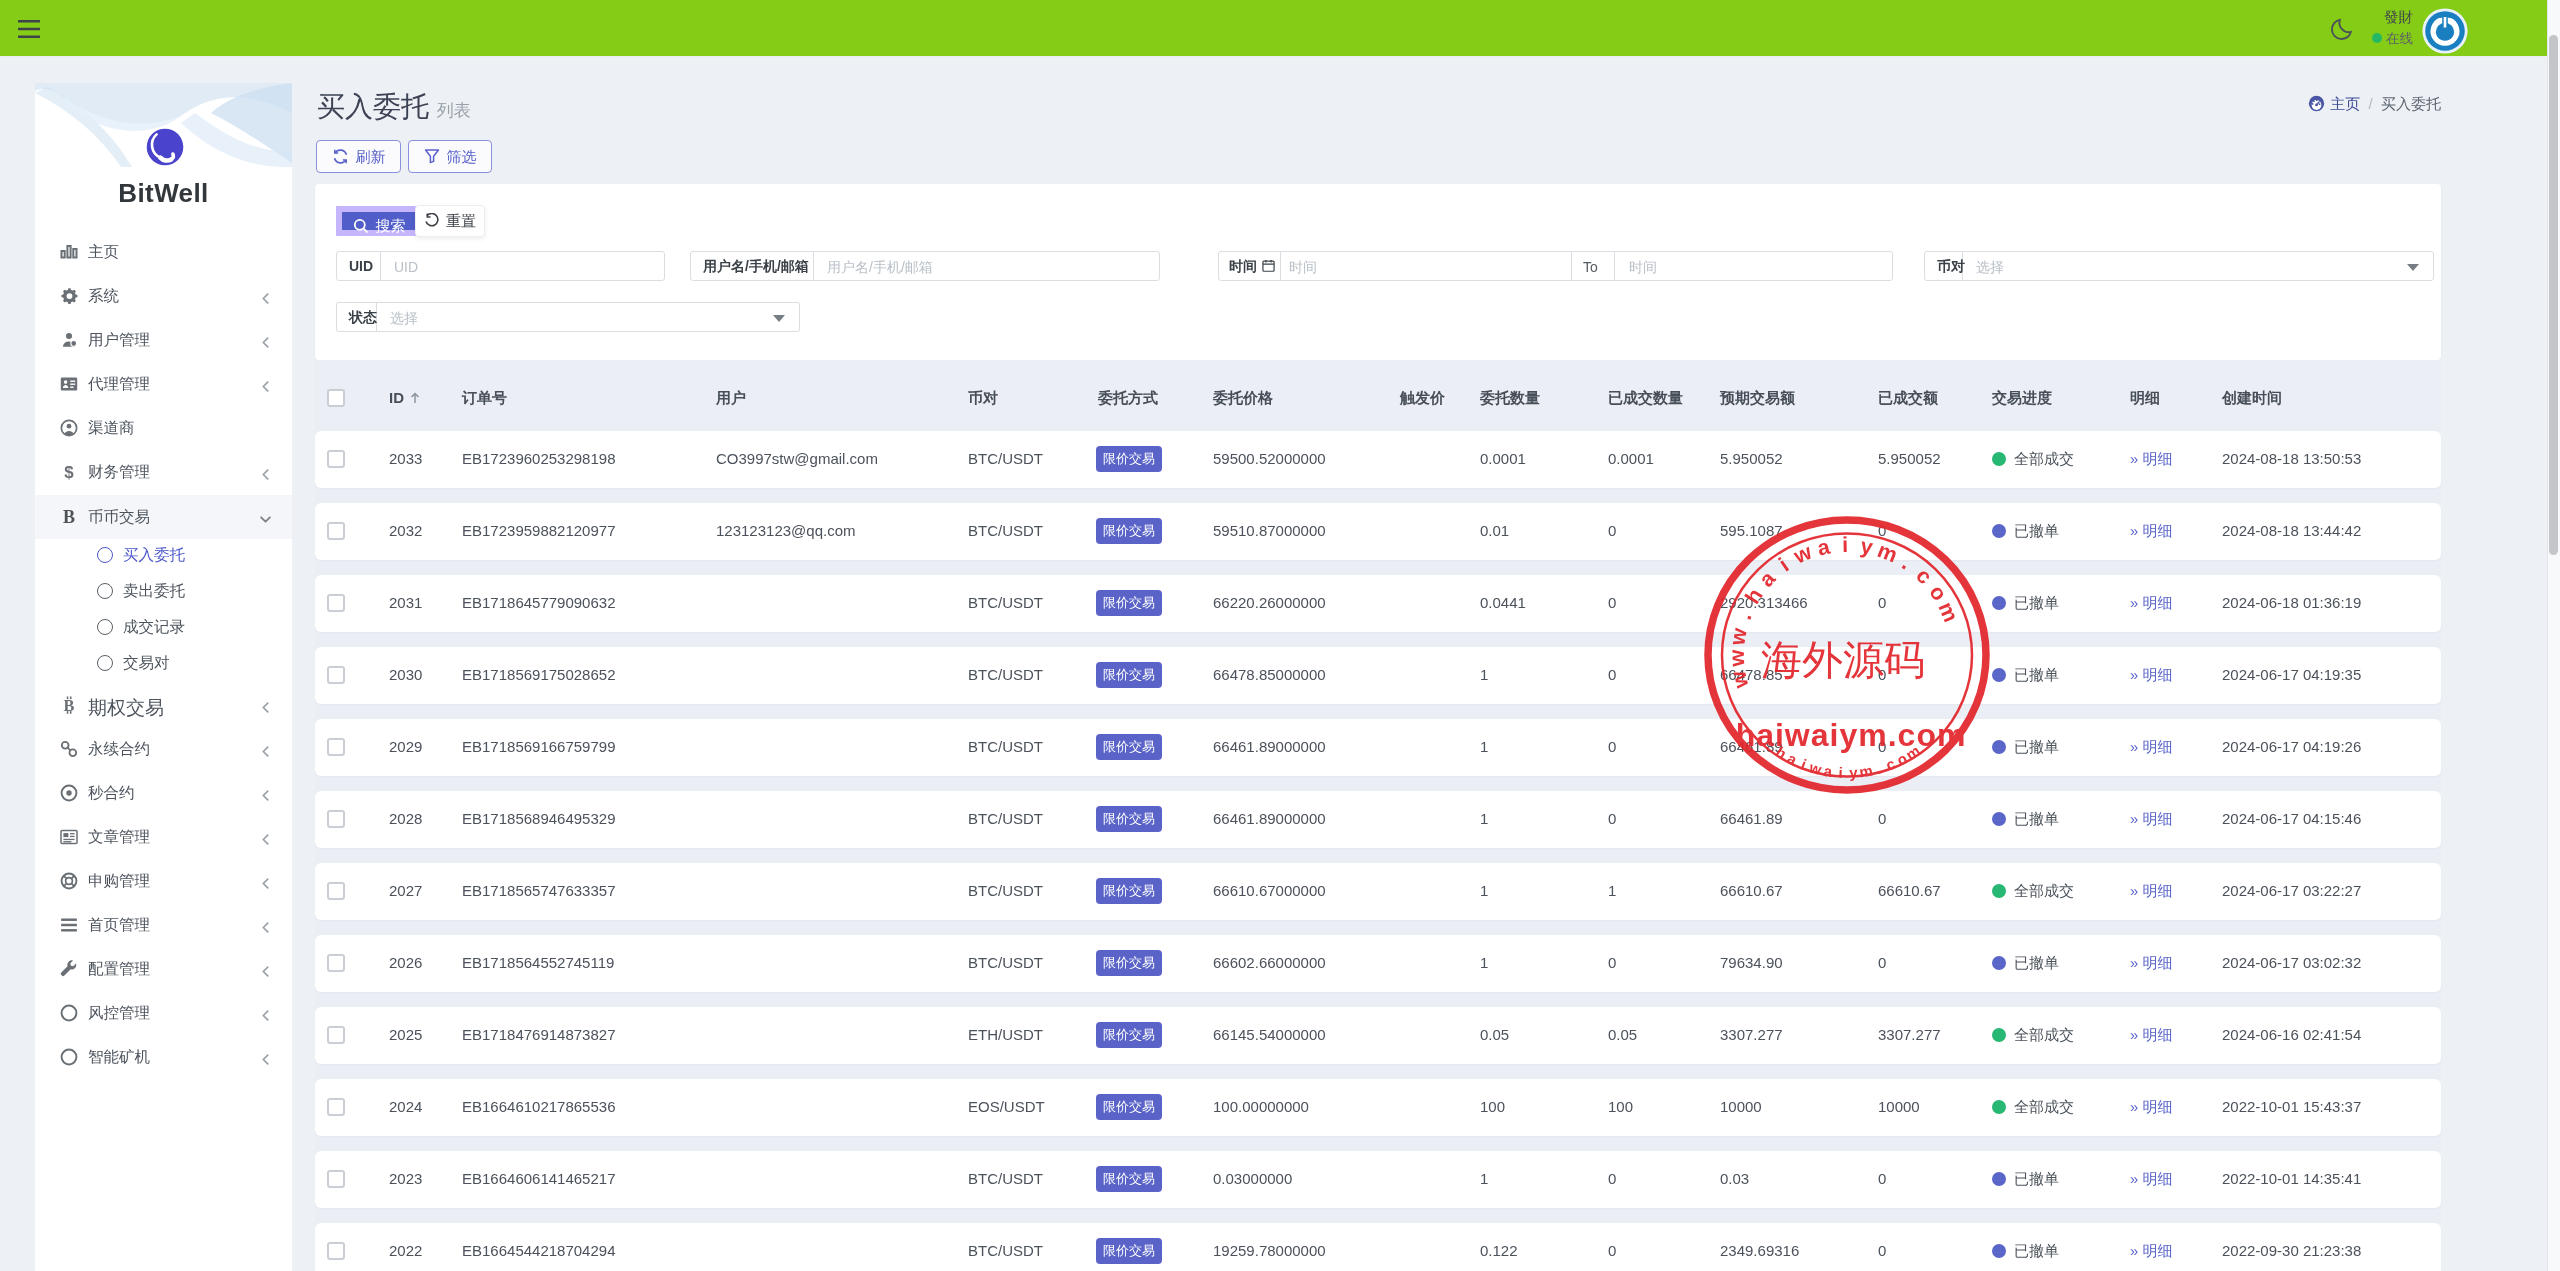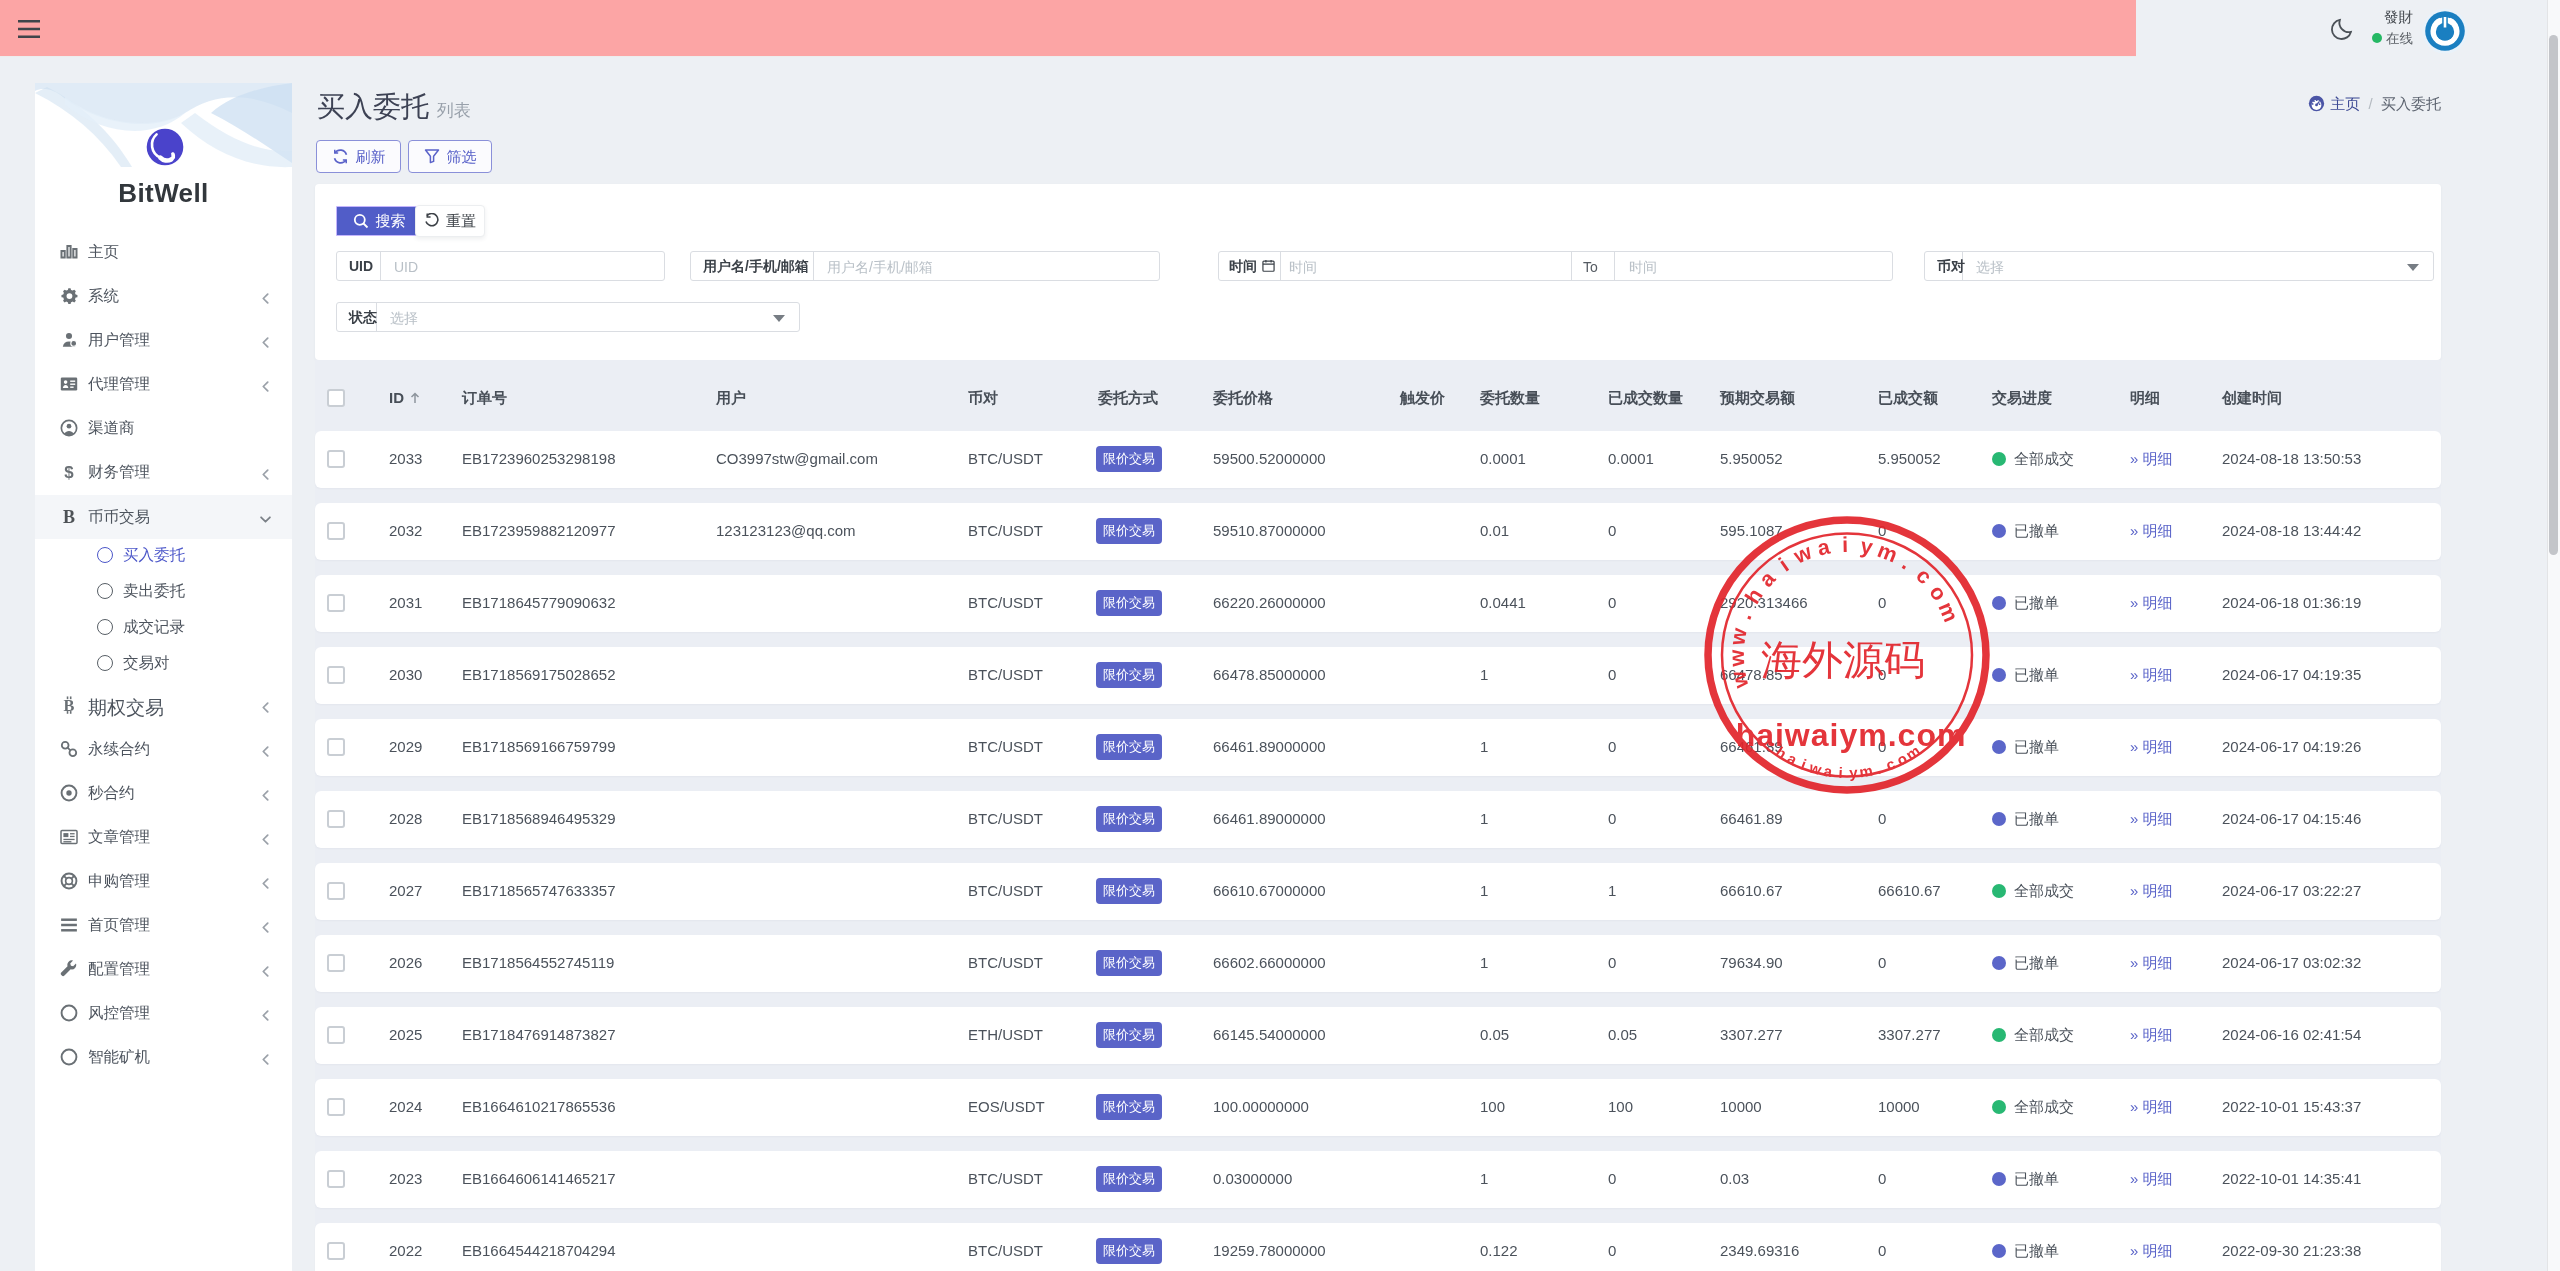--- a/index.html
+++ b/index.html
@@ -2,21 +2,21 @@
 <html><head><meta charset="utf-8"><style>
 * {margin:0;padding:0;box-sizing:border-box;}
 body {width:2560px;height:1271px;overflow:hidden;background:#edf0f4;font-family:"Liberation Sans",sans-serif;position:relative;}
 .row {position:absolute;left:0;width:2126px;height:57px;background:#fff;border-radius:6px;box-shadow:0 1px 2px rgba(40,50,70,.04);}
 .cv {position:absolute;top:19px;font-size:15px;color:#4b525b;white-space:nowrap;}
 .hv {position:absolute;top:29px;font-size:15px;font-weight:bold;color:#474e57;white-space:nowrap;}
 .ck {position:absolute;width:18px;height:18px;border:2px solid #c9ced4;border-radius:3px;background:#fff;}
 </style></head>
 <body>
 
-<div style="position:absolute;left:0;top:0;width:2136px;height:57px;background:#fca5a5;border-bottom:1px solid #ededed;">
+<div style="position:absolute;left:0;top:0;width:2560px;height:57px;background:#84cc16;border-bottom:1px solid #ededed;">
   <svg style="position:absolute;left:17px;top:19px;" width="24" height="20" viewBox="0 0 24 20">
       <g stroke="#3f444a" stroke-width="2.4">
         <path d="M1 2.2h22M1 10h22M1 17.8h22"></path>
       </g>
     </svg>
   <span style="position:absolute;left:2329px;top:16px;"><svg width="26" height="26" viewBox="0 0 24 24">
         <path d="M20.2 14.7A8.8 8.8 0 0110 3.6a8.9 8.9 0 1010.2 11.1z" fill="none" stroke="#4b5157" stroke-width="1.7"></path>
       </svg></span>
   <div style="position:absolute;left:2355px;top:8px;width:58px;text-align:right;">
     <div style="font-size:14.5px;color:#42474d;">發財</div>
@@ -261,21 +261,21 @@
           <path d="M2.4 9.7a6 6 0 0010.7 1.7"></path>
           <path d="M2.6 1.6v3.2h3.2" stroke-width="1.4"></path>
           <path d="M13.4 14.4v-3.2h-3.2" stroke-width="1.4"></path>
         </g>
       </svg>刷新</div>
   <div style="position:absolute;left:93px;top:57px;width:84px;height:33px;border:1px solid #8a90d9;border-radius:4px;background:#fbfbfe;text-align:center;line-height:31px;font-size:15px;color:#565fc8;"><svg width="16" height="16" viewBox="0 0 16 16" style="vertical-align:-2px;margin-right:7px;">
         <path d="M1.5 2h13L9.6 8.2v5.2l-3.2 1.2V8.2z" fill="none" stroke="#5a62c9" stroke-width="1.5" stroke-linejoin="round"></path>
       </svg>筛选</div>
 
   <div style="position:absolute;left:0;top:101px;width:2126px;height:176px;background:#fff;border-radius:4px;box-shadow:0 1px 3px rgba(40,50,70,.05);">
-    <div style="position:absolute;left:21px;top:22px;width:86px;height:30px;background:#515dc8;border:1px solid #c4b5fd;border-radius:1px;text-align:center;line-height:28px;font-size:15px;color:#fff;"><svg width="16" height="16" viewBox="0 0 16 16" style="vertical-align:-2.5px;margin-right:7px;">
+    <div style="position:absolute;left:21px;top:22px;width:86px;height:30px;background:#515dc8;border:6px solid #c4b5fd;border-radius:1px;text-align:center;line-height:28px;font-size:15px;color:#fff;"><svg width="16" height="16" viewBox="0 0 16 16" style="vertical-align:-2.5px;margin-right:7px;">
           <circle cx="6.8" cy="6.8" r="5" fill="none" stroke="#fff" stroke-width="1.8"></circle>
           <path d="M10.5 10.5l4 4" stroke="#fff" stroke-width="1.8"></path>
         </svg>搜索</div>
     <div style="position:absolute;left:100px;top:21px;width:70px;height:32px;background:#fff;border:1px solid #eceef0;border-radius:4px;box-shadow:0 2px 4px rgba(40,50,70,.08);text-align:center;line-height:30px;font-size:15px;color:#3c4147;"><svg width="15" height="15" viewBox="0 0 16 16" style="vertical-align:-2px;margin-right:7px;">
           <path d="M3.2 3A6.5 6.5 0 112.1 9" fill="none" stroke="#3c4147" stroke-width="1.7"></path>
           <path d="M3.4 0.6v3.6h3.6" fill="none" stroke="#3c4147" stroke-width="1.5"></path>
         </svg>重置</div>
     <div style="position:absolute;left:21px;top:67px;width:329px;height:30px;border:1px solid #dadde2;border-radius:3px;background:#fff;">
         <span style="position:absolute;left:0;top:0;width:44px;height:100%;border-right:1px solid #dadde2;"></span>
         <span style="position:absolute;left:12px;top:6px;font-size:14px;font-weight:bold;color:#3b4148;white-space:nowrap;">UID</span>

